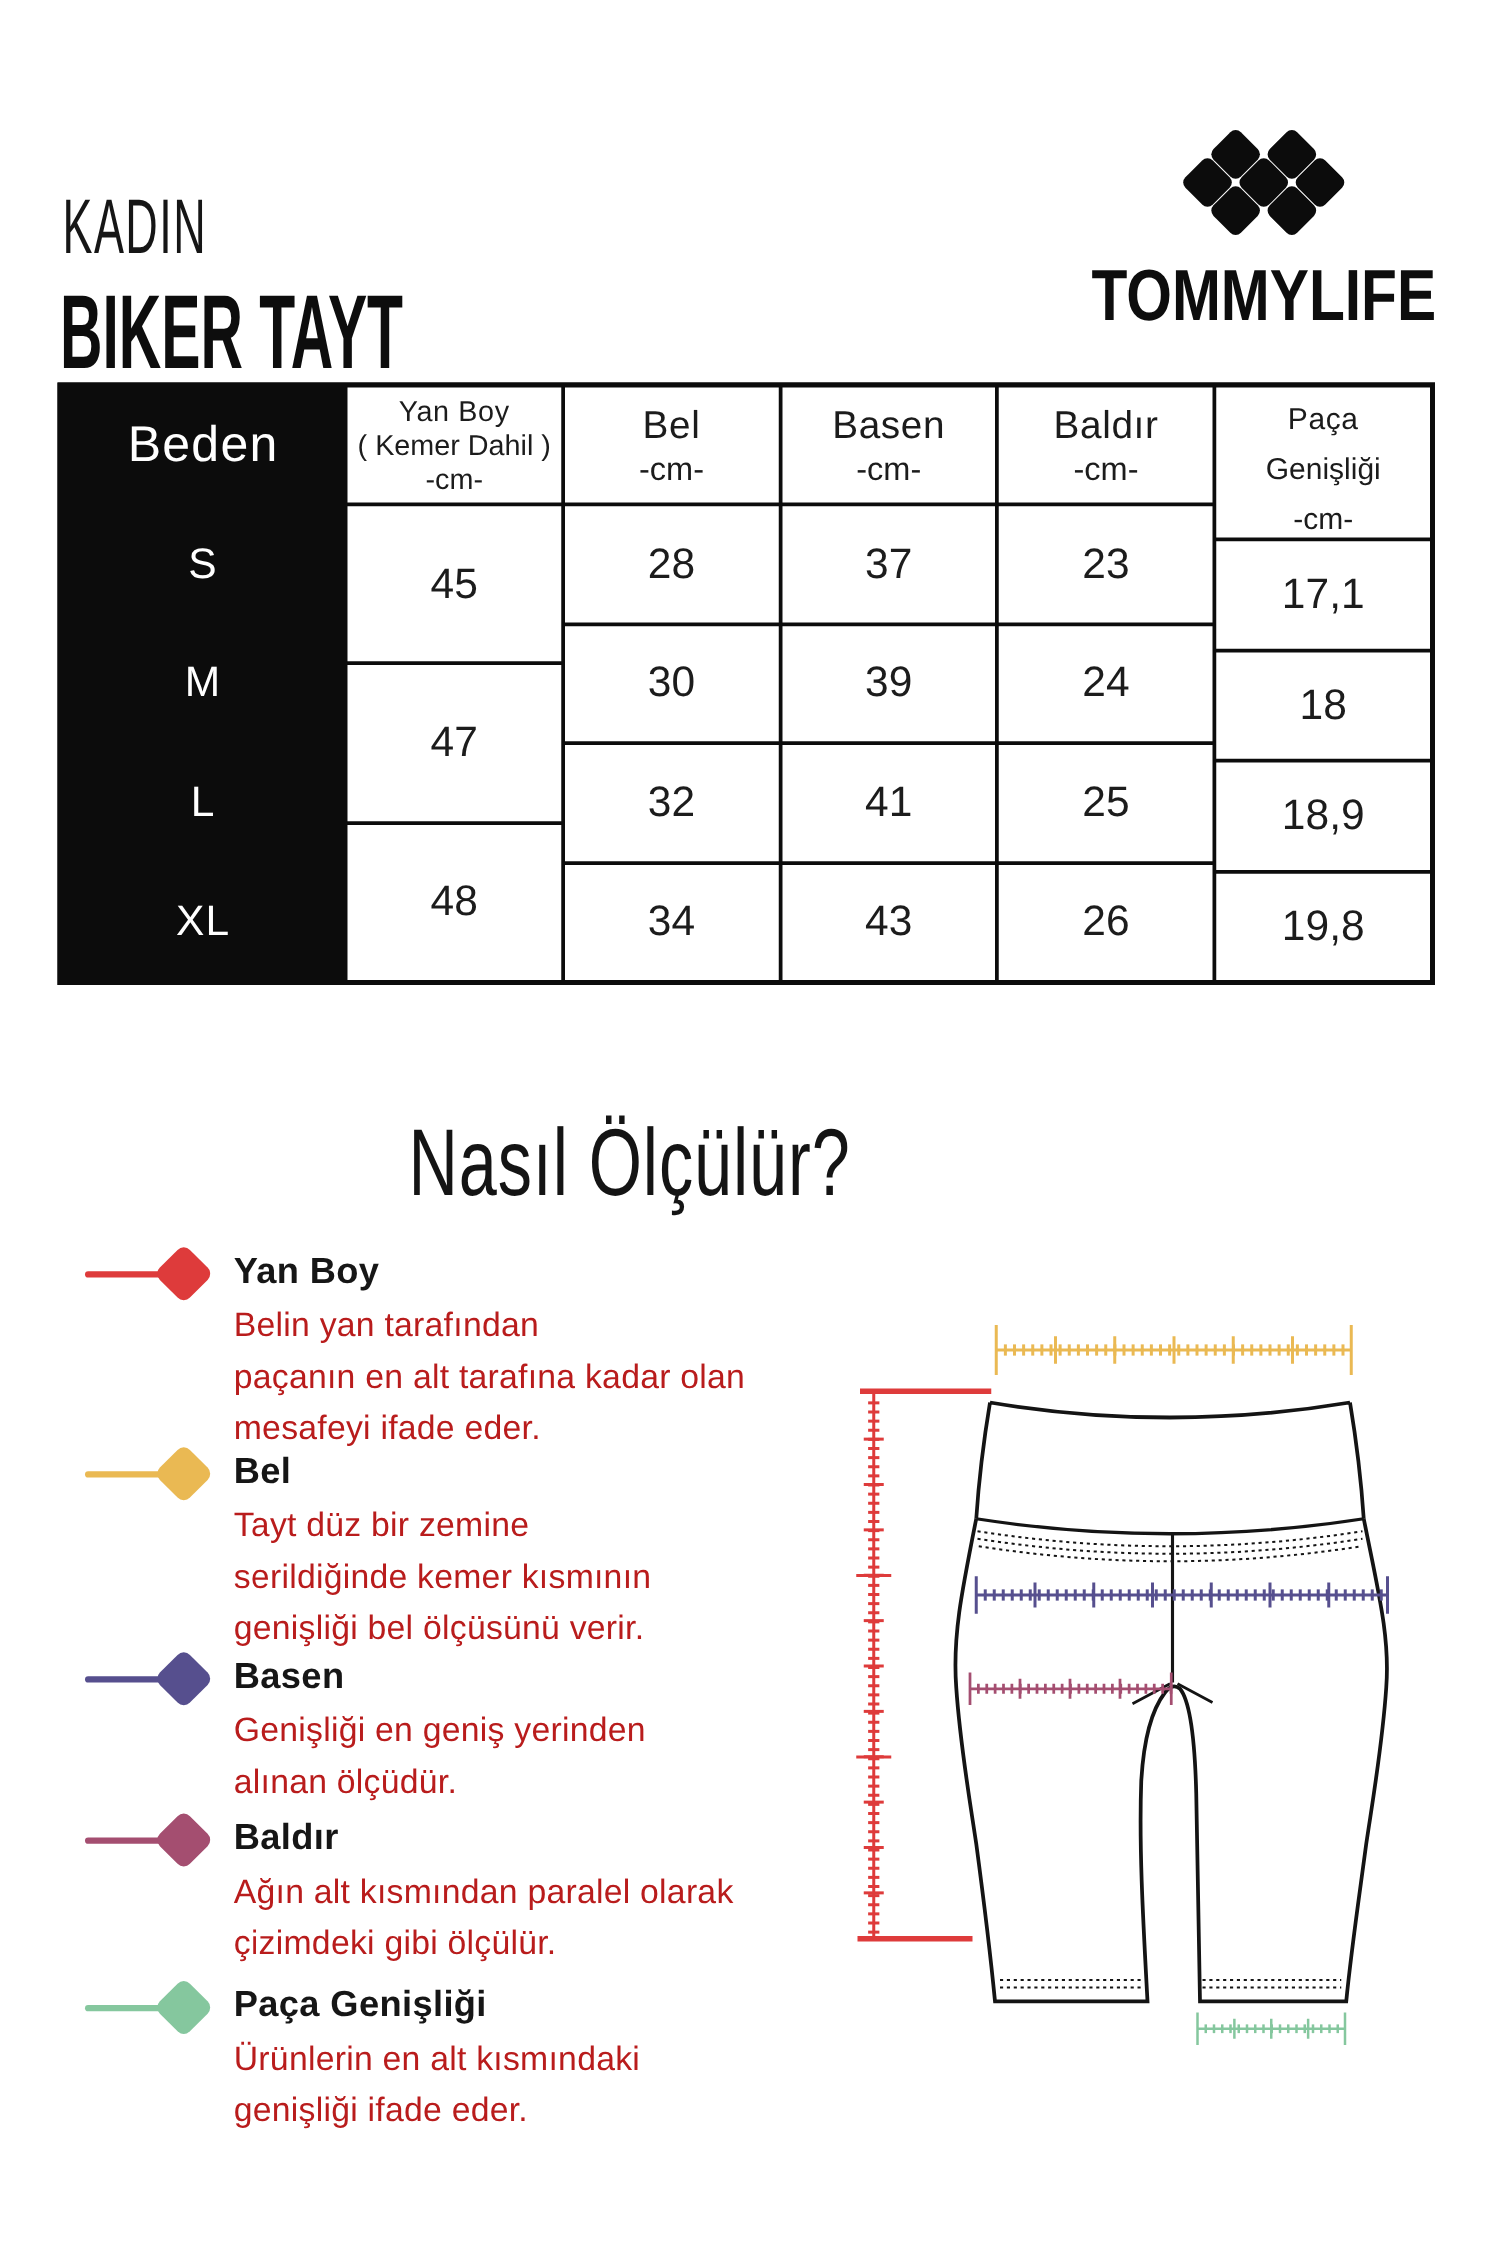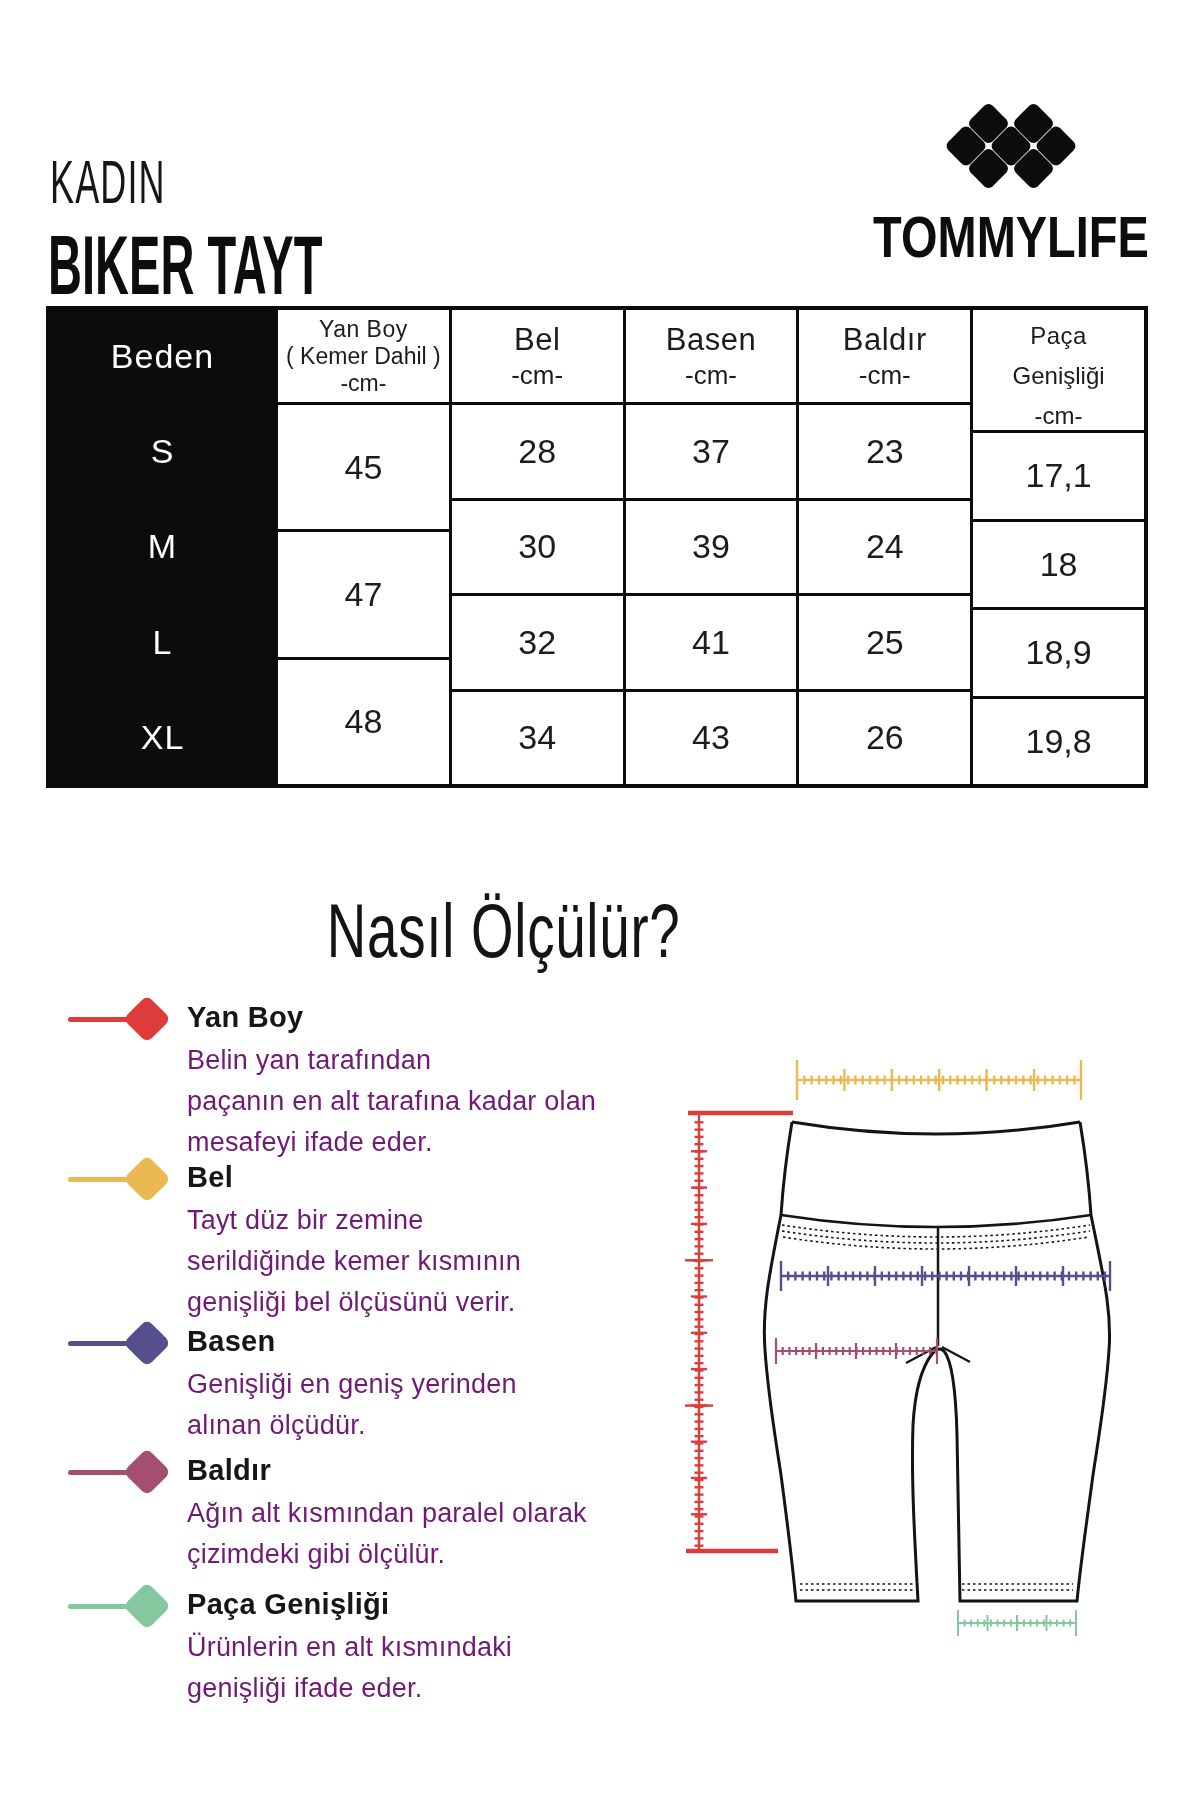--- a/index.html
+++ b/index.html
@@ -24,36 +24,36 @@
   .cell{background:#ffffff;display:flex;flex-direction:column;align-items:center;justify-content:center;
         text-align:center;}
   .hcell{flex:0 0 92px;}
   .vcell{flex:1;}
   .col-beden .cell{background:transparent;color:#ffffff;}
   .hlabel{font-size:31px;letter-spacing:.5px;}
   .hsub{font-size:23px;}
   .hunit{font-size:26px;margin-top:2px;}
   .col-sm .hlabel,.col-sm .hsub,.col-sm .hunit{font-size:23px;margin-top:0;line-height:27px;}
   .col-psm .hlabel,.col-psm .hsub,.col-psm .hunit{font-size:24px;margin-top:12px;line-height:28px;}
-  .beden-head{font-size:34px;letter-spacing:1px;}
+  .beden-head{font-size:40px;letter-spacing:1px;}
   .size-cell{font-size:34px;letter-spacing:1px;}
   .val{font-size:34px;color:#1c1c1c;}
 
   
   .howto-title{position:absolute;left:0;top:893px;width:1008px;text-align:center;}
   .howto-title span{display:inline-block;font-size:76px;font-weight:300;line-height:1;color:#141414;
                     transform:scaleX(.72);transform-origin:50% 50%;letter-spacing:1px;white-space:nowrap;}
 
   .legend{position:absolute;left:60px;top:985px;width:580px;height:720px;}
   .legend-item{position:absolute;left:0;padding-left:127px;width:453px;}
   .marker{position:absolute;left:8px;top:-3px;width:96px;height:44px;}
   .mline{position:absolute;left:0;top:20px;width:64px;height:5px;border-radius:3px;}
   .mdiamond{position:absolute;right:0;top:5px;width:34px;height:34px;border-radius:7px;transform:rotate(45deg);}
   .mlabel{font-size:29px;font-weight:700;color:#161616;line-height:34px;margin-bottom:6px;letter-spacing:.3px;}
-  .mdesc{font-size:27px;line-height:41px;color:#701a75;white-space:nowrap;letter-spacing:.2px;}
+  .mdesc{font-size:27px;line-height:41px;color:#b91c1c;white-space:nowrap;letter-spacing:.2px;}
 
   
   .drawing{position:absolute;left:660px;top:1040px;}
 </style>
 </head>
 <body>
 
 <div class="page">
 
   <div class="cat">KADIN</div>

